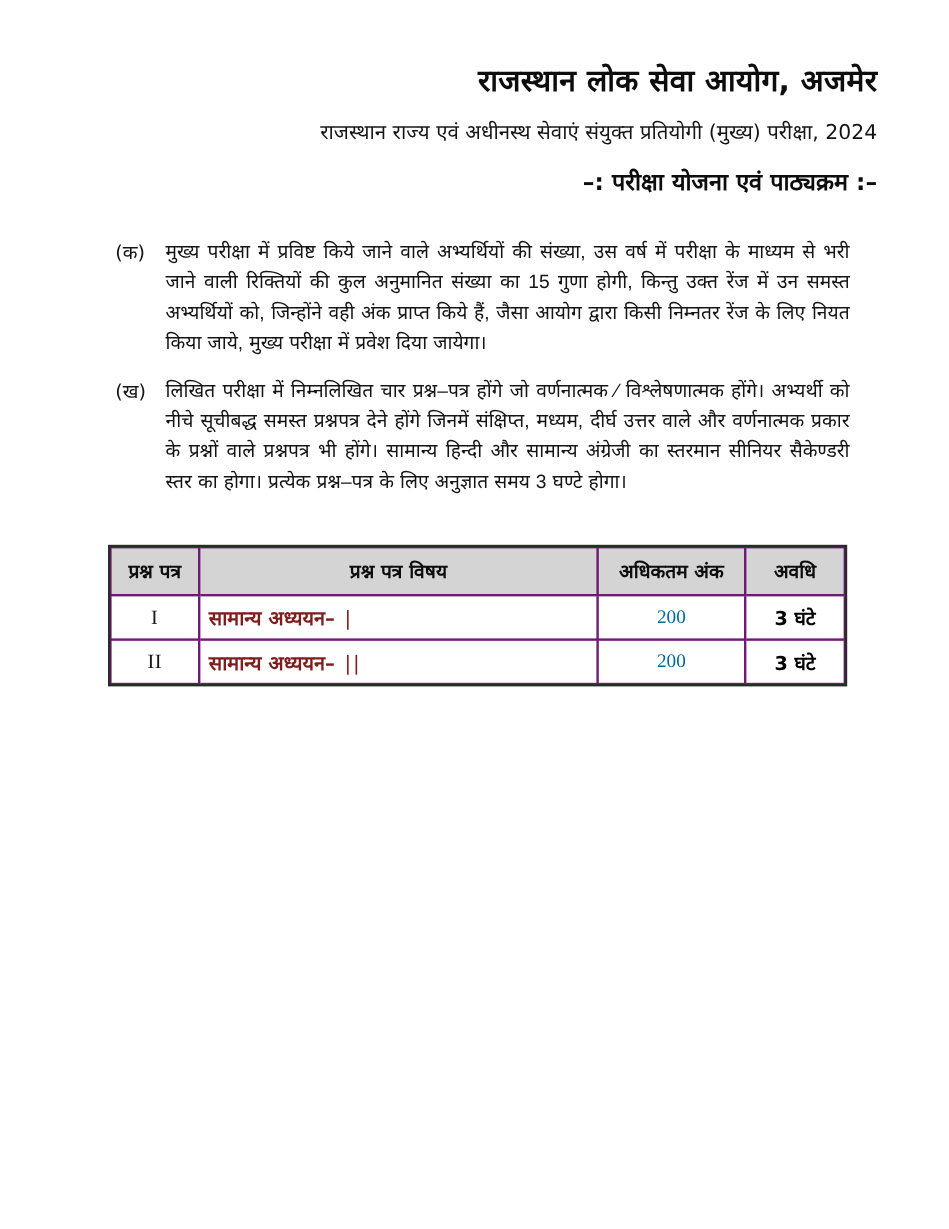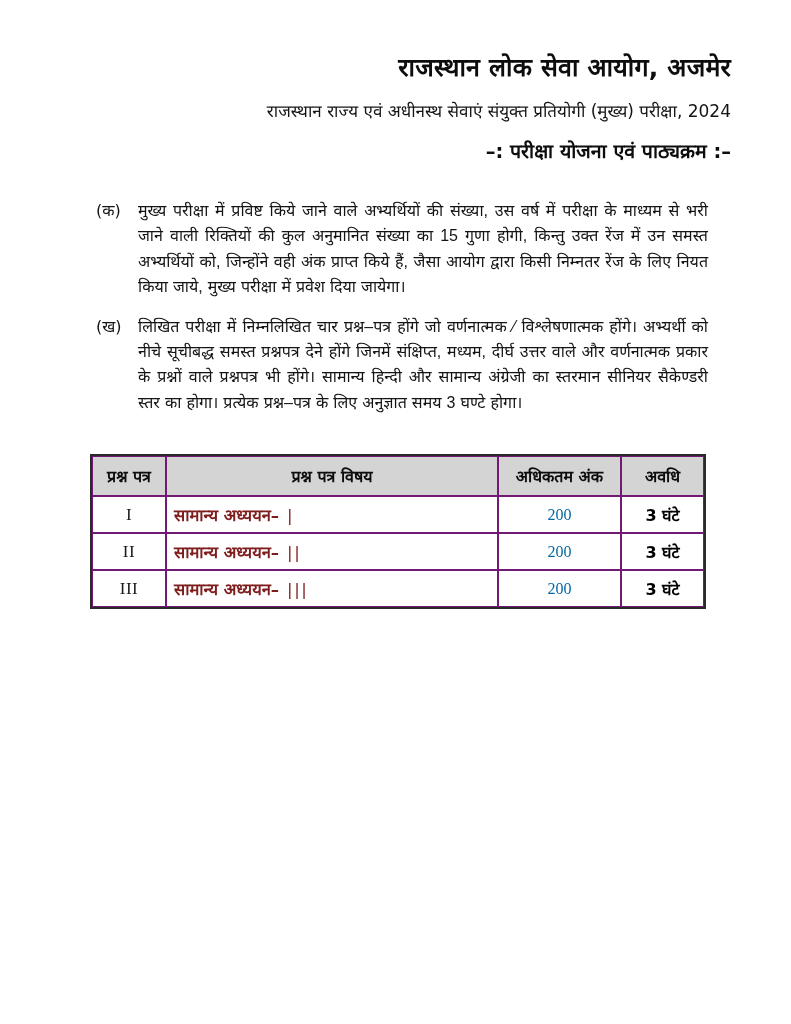--- a/index.html
+++ b/index.html
@@ -215,23 +215,17 @@
           <td class="cell-subject"><span>सामान्य अध्ययन–</span><span class="numeral">|</span></td>
           <td class="cell-marks">200</td>
           <td class="cell-dur">3 घंटे</td>
         </tr>
         <tr>
           <td class="cell-paper">II</td>
           <td class="cell-subject"><span>सामान्य अध्ययन–</span><span class="numeral">||</span></td>
           <td class="cell-marks">200</td>
           <td class="cell-dur">3 घंटे</td>
         </tr>
-        <tr>
-          <td class="cell-paper">III</td>
-          <td class="cell-subject"><span>सामान्य अध्ययन–</span><span class="numeral">|||</span></td>
-          <td class="cell-marks">200</td>
-          <td class="cell-dur">3 घंटे</td>
-        </tr>
       </tbody>
     </table>
   </div>
 
 </div>
 
 </body></html>

